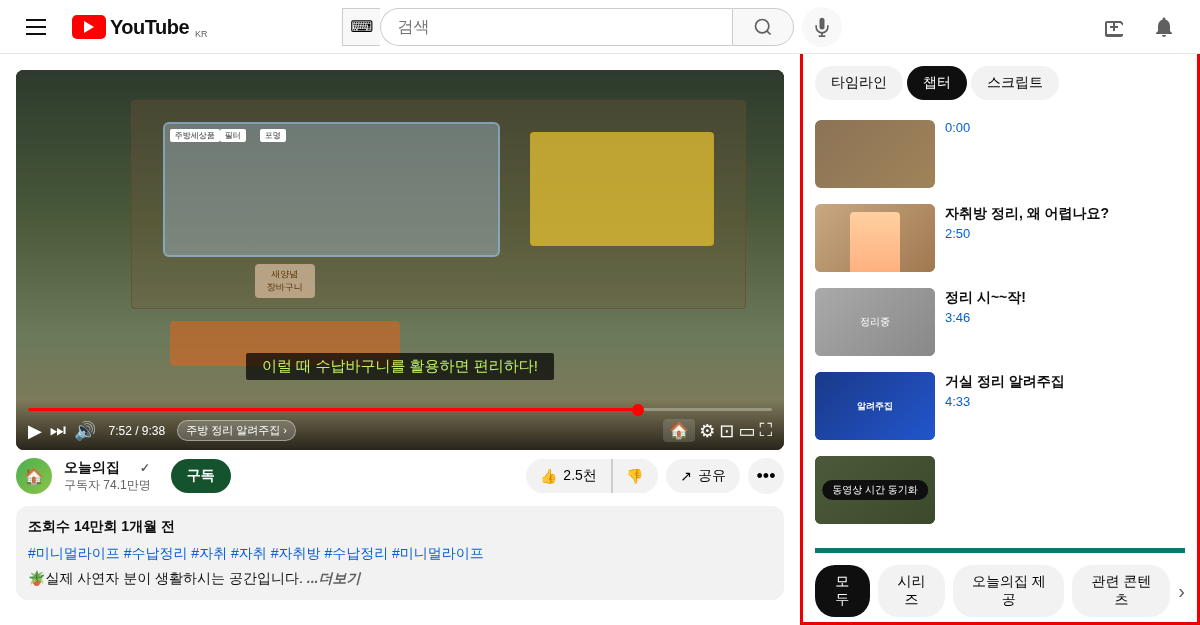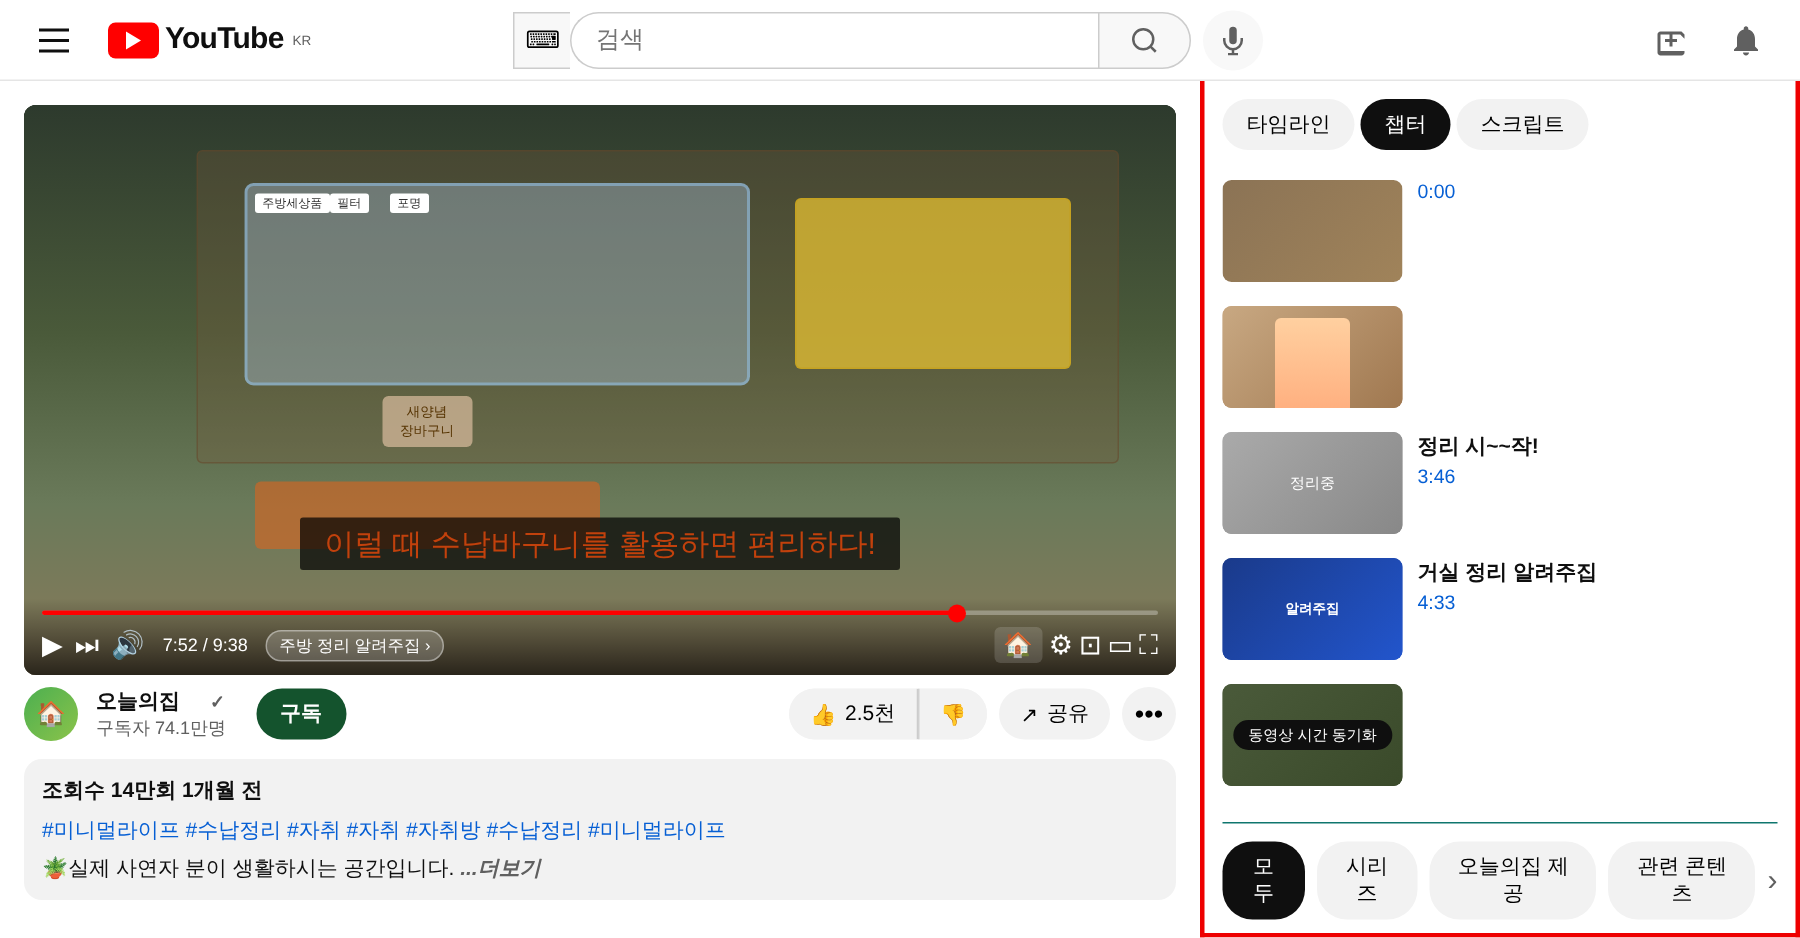--- a/index.html
+++ b/index.html
@@ -11,21 +11,21 @@
       align-items: center;
       height: 54px;
       padding: 0 16px;
       border-bottom: 1px solid #e5e5e5;
       gap: 16px;
       position: sticky; top: 0; background: #fff; z-index: 100;
     }
     .header-left { display: flex; align-items: center; gap: 16px; }
     .hamburger { display: flex; flex-direction: column; gap: 5px; cursor: pointer; padding: 8px; }
     .hamburger span { width: 20px; height: 2px; background: #0f0f0f; display: block; }
-    .logo { display: flex; align-items: center; gap: 4px; text-decoration: none; color: #0f0f0f; }
+    .logo { display: flex; align-items: flex-end; gap: 4px; text-decoration: none; color: #0f0f0f; }
     .logo-icon { width: 34px; height: 24px; background: #ff0000; border-radius: 5px; display: flex; align-items: center; justify-content: center; }
     .logo-icon::after { content: ''; border-left: 10px solid #fff; border-top: 6px solid transparent; border-bottom: 6px solid transparent; }
     .logo-text { font-size: 20px; font-weight: 700; letter-spacing: -0.5px; }
     .logo-kr { font-size: 9px; font-weight: 400; margin-left: 2px; vertical-align: super; color: #606060; }
 
     .search-bar { display: flex; align-items: center; flex: 1; max-width: 500px; margin: 0 auto; }
     .search-input { flex: 1; height: 38px; border: 1px solid #ccc; border-right: none; border-radius: 20px 0 0 20px; padding: 0 16px; font-size: 16px; outline: none; }
     .keyboard-btn { width: 38px; height: 38px; border: 1px solid #ccc; border-right: none; background: #f8f8f8; cursor: pointer; display: flex; align-items: center; justify-content: center; font-size: 16px; }
     .search-btn { width: 62px; height: 38px; border: 1px solid #ccc; border-radius: 0 20px 20px 0; background: #f8f8f8; cursor: pointer; display: flex; align-items: center; justify-content: center; }
     .mic-btn { width: 40px; height: 40px; border-radius: 50%; background: #f8f8f8; border: none; cursor: pointer; display: flex; align-items: center; justify-content: center; font-size: 18px; margin-left: 8px; }
@@ -43,21 +43,21 @@
     .video-player { width: 100%; aspect-ratio: 16/9; background: #000; position: relative; border-radius: 8px; overflow: hidden; max-height: 380px; }
     .video-bg {
       width: 100%; height: 100%; position: relative;
       background: linear-gradient(180deg, #2a3a2a 0%, #3a4a3a 30%, #4a5a3a 60%, #5a6a4a 80%, #3a3a2a 100%);
     }
 
     .subtitle-overlay {
       position: absolute; bottom: 70px; left: 0; right: 0; text-align: center;
     }
     .subtitle-text {
-      background: rgba(0,0,0,0.7); color: #c2410c; padding: 4px 16px; font-size: 20px; font-weight: 500; border-radius: 2px; display: inline-block;
+      background: rgba(0,0,0,0.7); color: #bef264; padding: 4px 16px; font-size: 15px; font-weight: 500; border-radius: 2px; display: inline-block;
     }
 
     
     .video-controls {
       position: absolute; bottom: 0; left: 0; right: 0; background: linear-gradient(transparent, rgba(0,0,0,0.7)); padding: 8px 12px 8px;
     }
     .progress-bar { width: 100%; height: 3px; background: rgba(255,255,255,0.3); border-radius: 2px; margin-bottom: 8px; cursor: pointer; }
     .progress-fill { height: 100%; width: 82%; background: #ff0000; border-radius: 2px; position: relative; }
     .progress-fill::after { content: ''; width: 12px; height: 12px; background: #ff0000; border-radius: 50%; position: absolute; right: -6px; top: -4.5px; }
     .controls-row { display: flex; align-items: center; gap: 8px; }
@@ -282,20 +282,24 @@
         <div class="chapter-time">0:00</div>
       </div>
     </div>
 
     <div class="chapter-item">
       <div class="chapter-thumb thumb-2">
         <div style="width:100%;height:100%;background:linear-gradient(135deg,#c8a882,#a07850);position:relative;">
           <div style="position:absolute;bottom:0;left:50%;transform:translateX(-50%);width:50px;height:60px;background:linear-gradient(180deg,#ffd0a0,#ffb080);border-radius:4px 4px 0 0;"></div>
         </div>
       </div>
+      <div class="chapter-info">
+        <div class="chapter-title">자취방 정리, 왜 어렵나요?</div>
+        <div class="chapter-time">2:50</div>
+      </div>
     </div>
 
     <div class="chapter-item">
       <div class="chapter-thumb thumb-3">
         <div style="width:100%;height:100%;background:linear-gradient(135deg,#aaa,#888);position:relative;">
           <div style="position:absolute;top:50%;left:50%;transform:translate(-50%,-50%);color:#fff;font-size:10px;text-align:center;">정리중</div>
         </div>
       </div>
       <div class="chapter-info">
         <div class="chapter-title">정리 시~~작!</div>
@@ -316,21 +320,21 @@
     </div>
 
     <div class="chapter-item">
       <div class="chapter-thumb thumb-5">
         <div style="width:100%;height:100%;background:linear-gradient(135deg,#4a5a3a,#3a4a2a);position:relative;">
           <div class="sync-badge" style="position:absolute;top:50%;left:50%;transform:translate(-50%,-50%);white-space:nowrap;font-size:10px;">동영상 시간 동기화</div>
         </div>
       </div>
     </div>
 
-    <div class="rec-tabs" style="margin-top:16px;border-top:1px solid #0f766e;padding-top:12px;">
+    <div class="rec-tabs" style="margin-top:16px;border-top:5px solid #0f766e;padding-top:12px;">
       <button class="rec-tab active">모두</button>
       <button class="rec-tab">시리즈</button>
       <button class="rec-tab">오늘의집 제공</button>
       <button class="rec-tab">관련 콘텐츠</button>
       <button class="rec-next-btn">›</button>
     </div>
 
   </div>
 
 </div>

